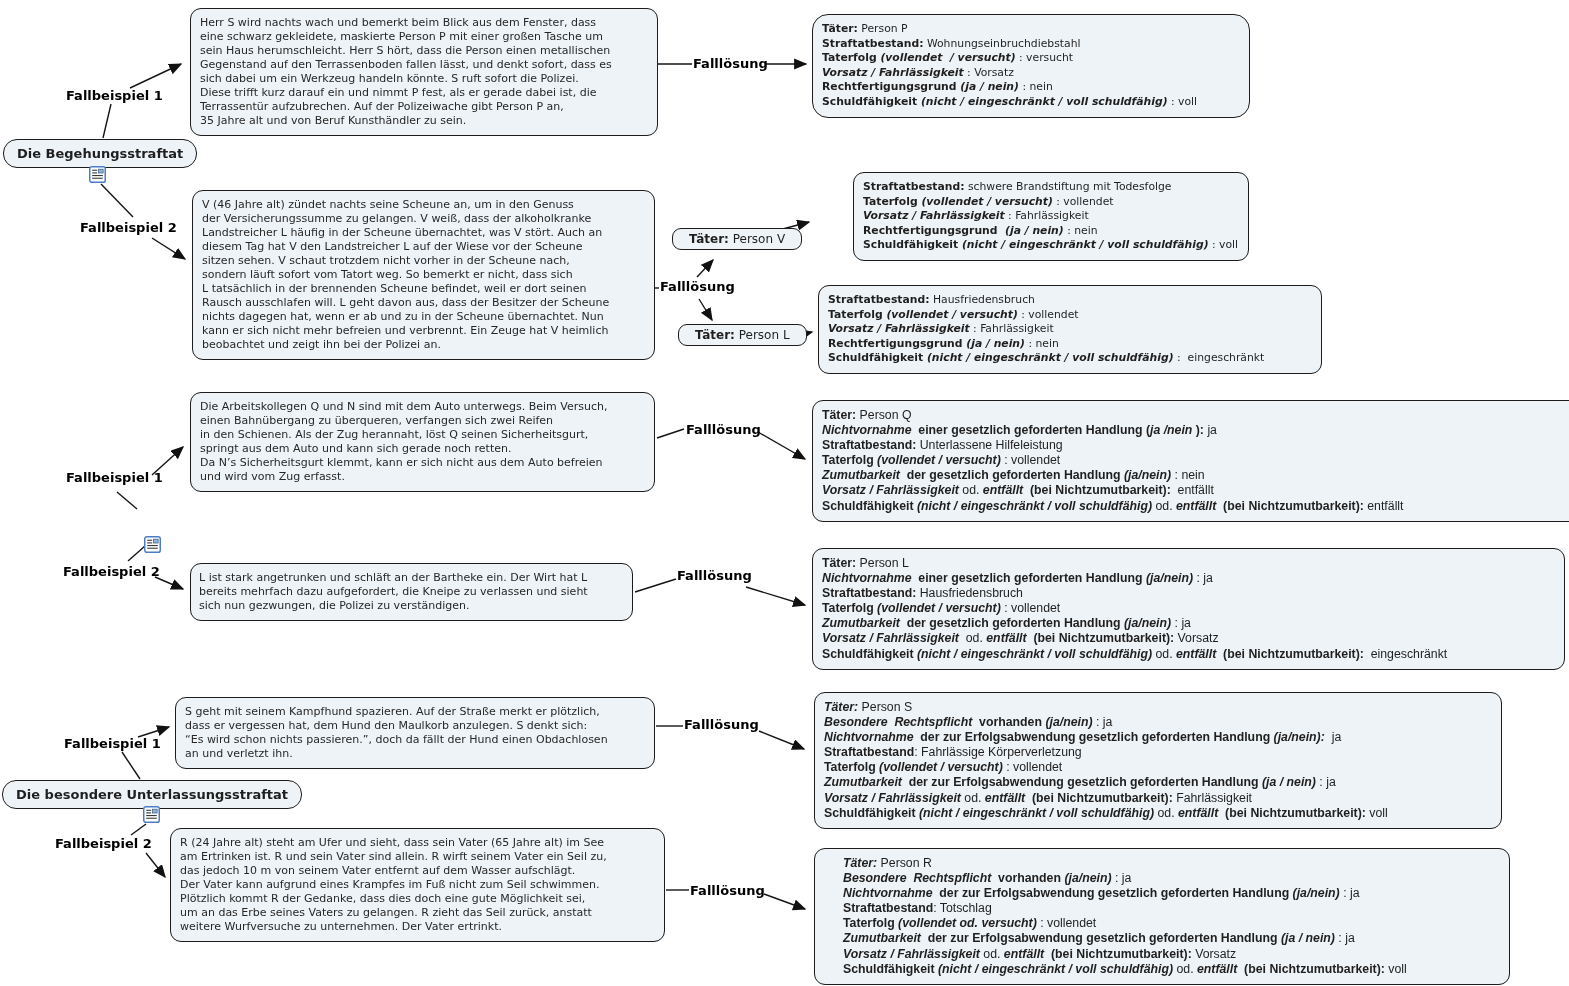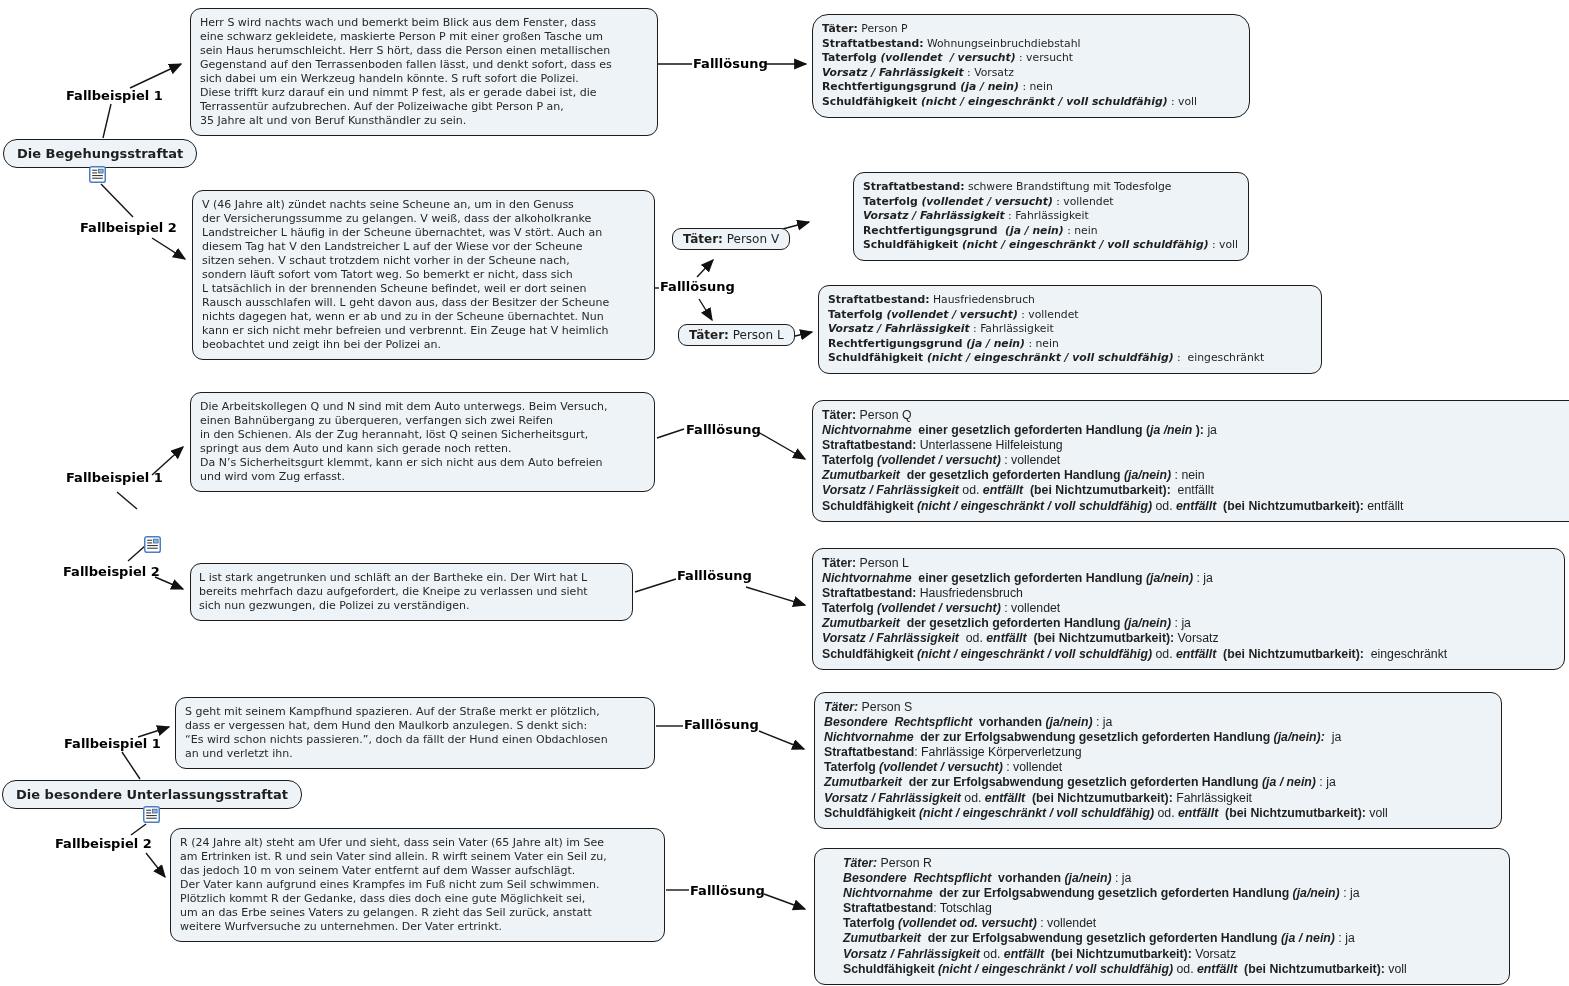--- a/index.html
+++ b/index.html
@@ -28,21 +28,21 @@
     position:absolute;box-sizing:border-box;
     background:var(--box-fill,#eef3f7);
     border:1.5px solid var(--box-border,#1c1c1c);
     border-radius:14px;padding:6px 13px;
     font-weight:bold;font-size:13px;white-space:nowrap;
   }
   .taeter-node{
     position:absolute;box-sizing:border-box;
     background:var(--box-fill,#eef3f7);
     border:1.5px solid var(--box-border,#1c1c1c);
-    border-radius:9px;padding:3px 10px;font-size:12px;white-space:nowrap;
+    border-radius:9px;padding:3px 16px;font-size:12px;white-space:nowrap;
   }
   .link-label{
     position:absolute;font-weight:bold;font-size:13px;white-space:nowrap;color:#000;
   }
   .res-icon{position:absolute;width:17px;height:17px;}
 </style>
 </head>
 <body>
 
 <div id="canvas">

